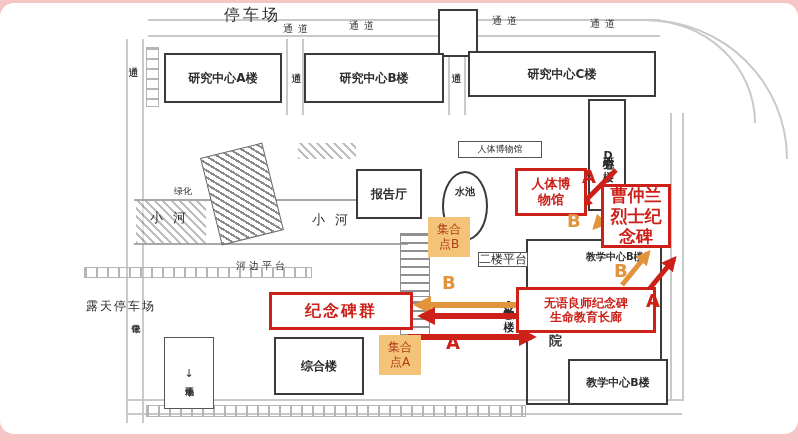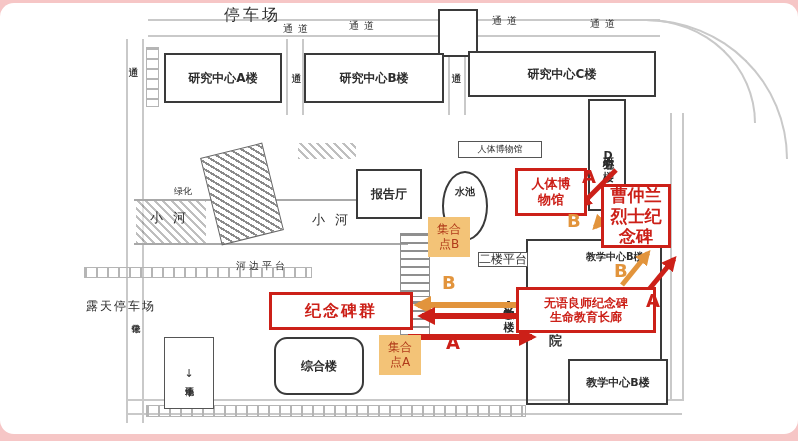--- a/index.html
+++ b/index.html
@@ -69,21 +69,21 @@
 
     <div class="bld" style="left:438px;top:6px;width:40px;height:48px;"></div>
     <div class="bld" style="left:164px;top:50px;width:118px;height:50px;font-size:12px;">研究中心A楼</div>
     <div class="bld" style="left:304px;top:50px;width:140px;height:50px;font-size:12px;">研究中心B楼</div>
     <div class="bld" style="left:468px;top:48px;width:188px;height:46px;font-size:12px;">研究中心C楼</div>
     <div class="bld" style="left:588px;top:96px;width:38px;height:112px;font-size:11px;writing-mode:vertical-rl;text-orientation:upright;">研究中心D楼</div>
     <div class="thinbox" style="left:458px;top:138px;width:84px;height:17px;font-size:9px;">人体博物馆</div>
     <div class="bld" style="left:356px;top:166px;width:66px;height:50px;font-size:12px;">报告厅</div>
     <div class="bld" style="left:442px;top:168px;width:46px;height:70px;border-radius:50%;font-size:10px;font-weight:bold;align-items:flex-start;padding-top:12px;">水池</div>
     <div class="outline" style="left:526px;top:236px;width:136px;height:166px;"></div>
-    <div class="bld" style="left:274px;top:334px;width:90px;height:58px;font-size:12px;border-radius:13px;">综合楼</div>
+    <div class="bld" style="left:274px;top:334px;width:90px;height:58px;font-size:12px;">综合楼</div>
     <div class="bld" style="left:568px;top:356px;width:100px;height:46px;font-size:11px;">教学中心B楼</div>
     <div class="thinbox" style="left:478px;top:249px;width:50px;height:15px;font-size:12px;">二楼平台</div>
     <div class="thinbox" style="left:164px;top:334px;width:50px;height:72px;flex-direction:column;">
       <span class="lbl" style="position:static;font-size:11px;">↓</span>
       <span class="vlbl" style="position:static;font-size:9px;">地下停车场</span>
     </div>
 
     <div class="lbl" style="left:224px;top:2px;font-size:16px;letter-spacing:3px;text-align:right;">停车场</div>
     <div class="lbl" style="left:283px;top:19px;font-size:10px;letter-spacing:5px;">通道</div>
     <div class="lbl" style="left:349px;top:16px;font-size:10px;letter-spacing:5px;">通道</div>

